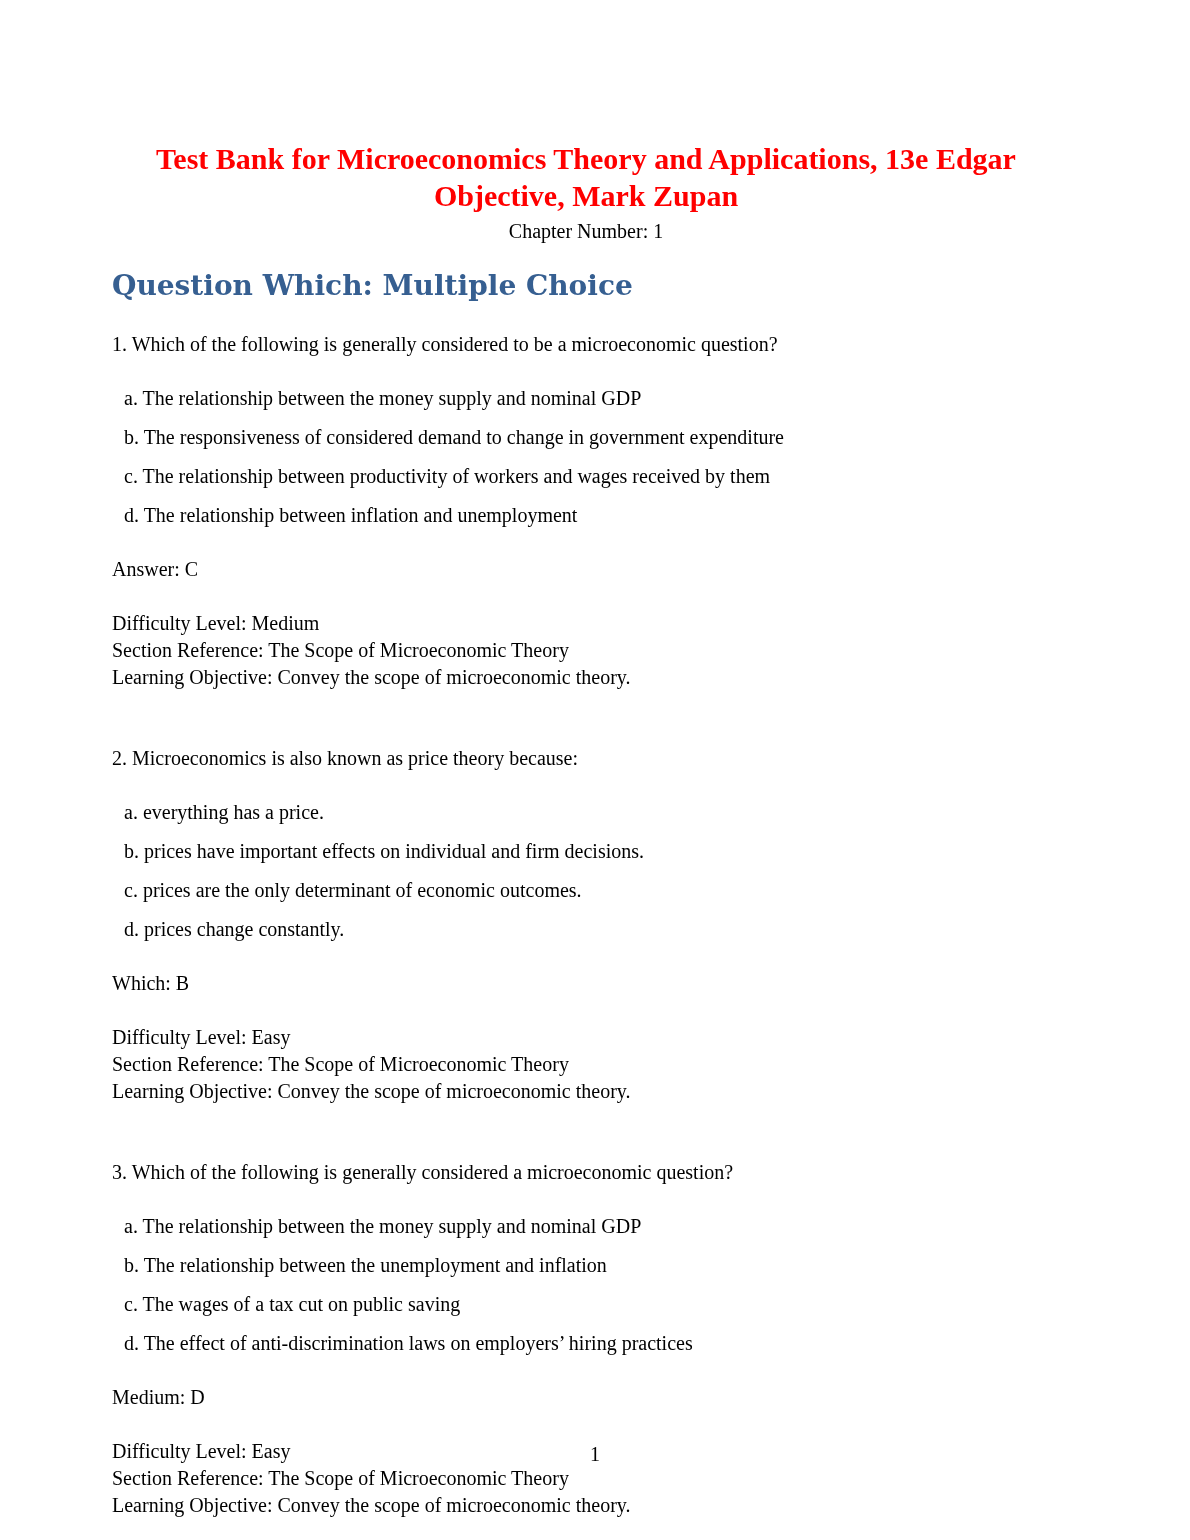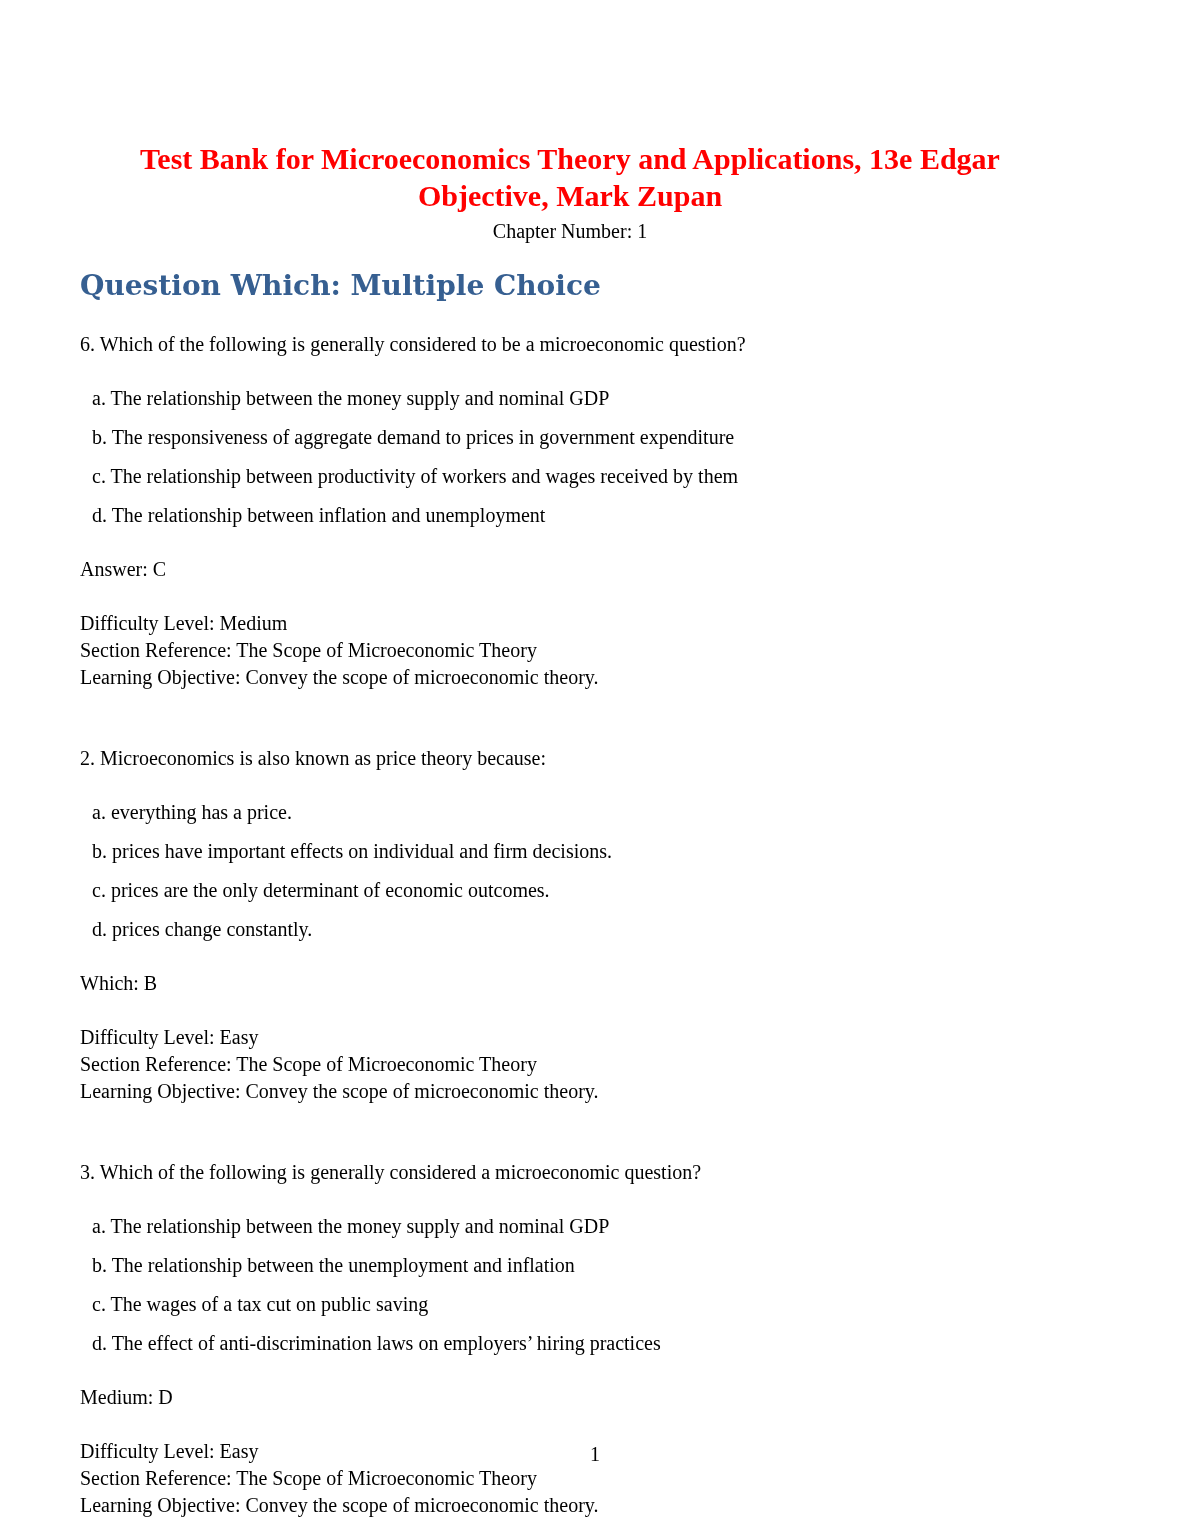--- a/index.html
+++ b/index.html
@@ -11,21 +11,21 @@
     position: relative;
     width: 1190px;
     height: 1540px;
     margin: 0 auto;
     background: #ffffff;
     font-family: "Liberation Serif", serif;
     font-size: 20px;
     line-height: 27px;
     color: var(--color-body, #000000);
     box-sizing: border-box;
-    padding: 140px 130px 0 80px;
+    padding: 140px 130px 0 112px;
     overflow: hidden;
   }
   .doc-title {
     margin: 0;
     text-align: center;
     color: var(--color-title, #ff0000);
     font-family: "Liberation Serif", serif;
     font-size: 30px;
     line-height: 37px;
     font-weight: bold;
@@ -63,23 +63,23 @@
 
 <div class="page">
 
   <h1 class="doc-title"><span>Test Bank for Microeconomics Theory and Applications, 13e Edgar</span><br><span>Objective, Mark Zupan</span></h1>
 
   <p class="chapter-line">Chapter Number: 1</p>
 
   <h2 class="section-heading">Question Which: Multiple Choice</h2>
 
   <section class="question">
-    <p class="q-prompt">6. Which of the following is generally considered to be a microeconomic question?</p>
+    <p class="q-prompt">1. Which of the following is generally considered to be a microeconomic question?</p>
     <p class="q-choice">a. The relationship between the money supply and nominal GDP</p>
-    <p class="q-choice">b. The responsiveness of aggregate demand to prices in government expenditure</p>
+    <p class="q-choice">b. The responsiveness of considered demand to change in government expenditure</p>
     <p class="q-choice">c. The relationship between productivity of workers and wages received by them</p>
     <p class="q-choice">d. The relationship between inflation and unemployment</p>
     <p class="q-answer">Answer: C</p>
     <p class="q-meta">Difficulty Level: Medium</p>
     <p class="q-meta">Section Reference: The Scope of Microeconomic Theory</p>
     <p class="q-meta">Learning Objective: Convey the scope of microeconomic theory.</p>
   </section>
 
   <section class="question">
     <p class="q-prompt">2. Microeconomics is also known as price theory because:</p>

